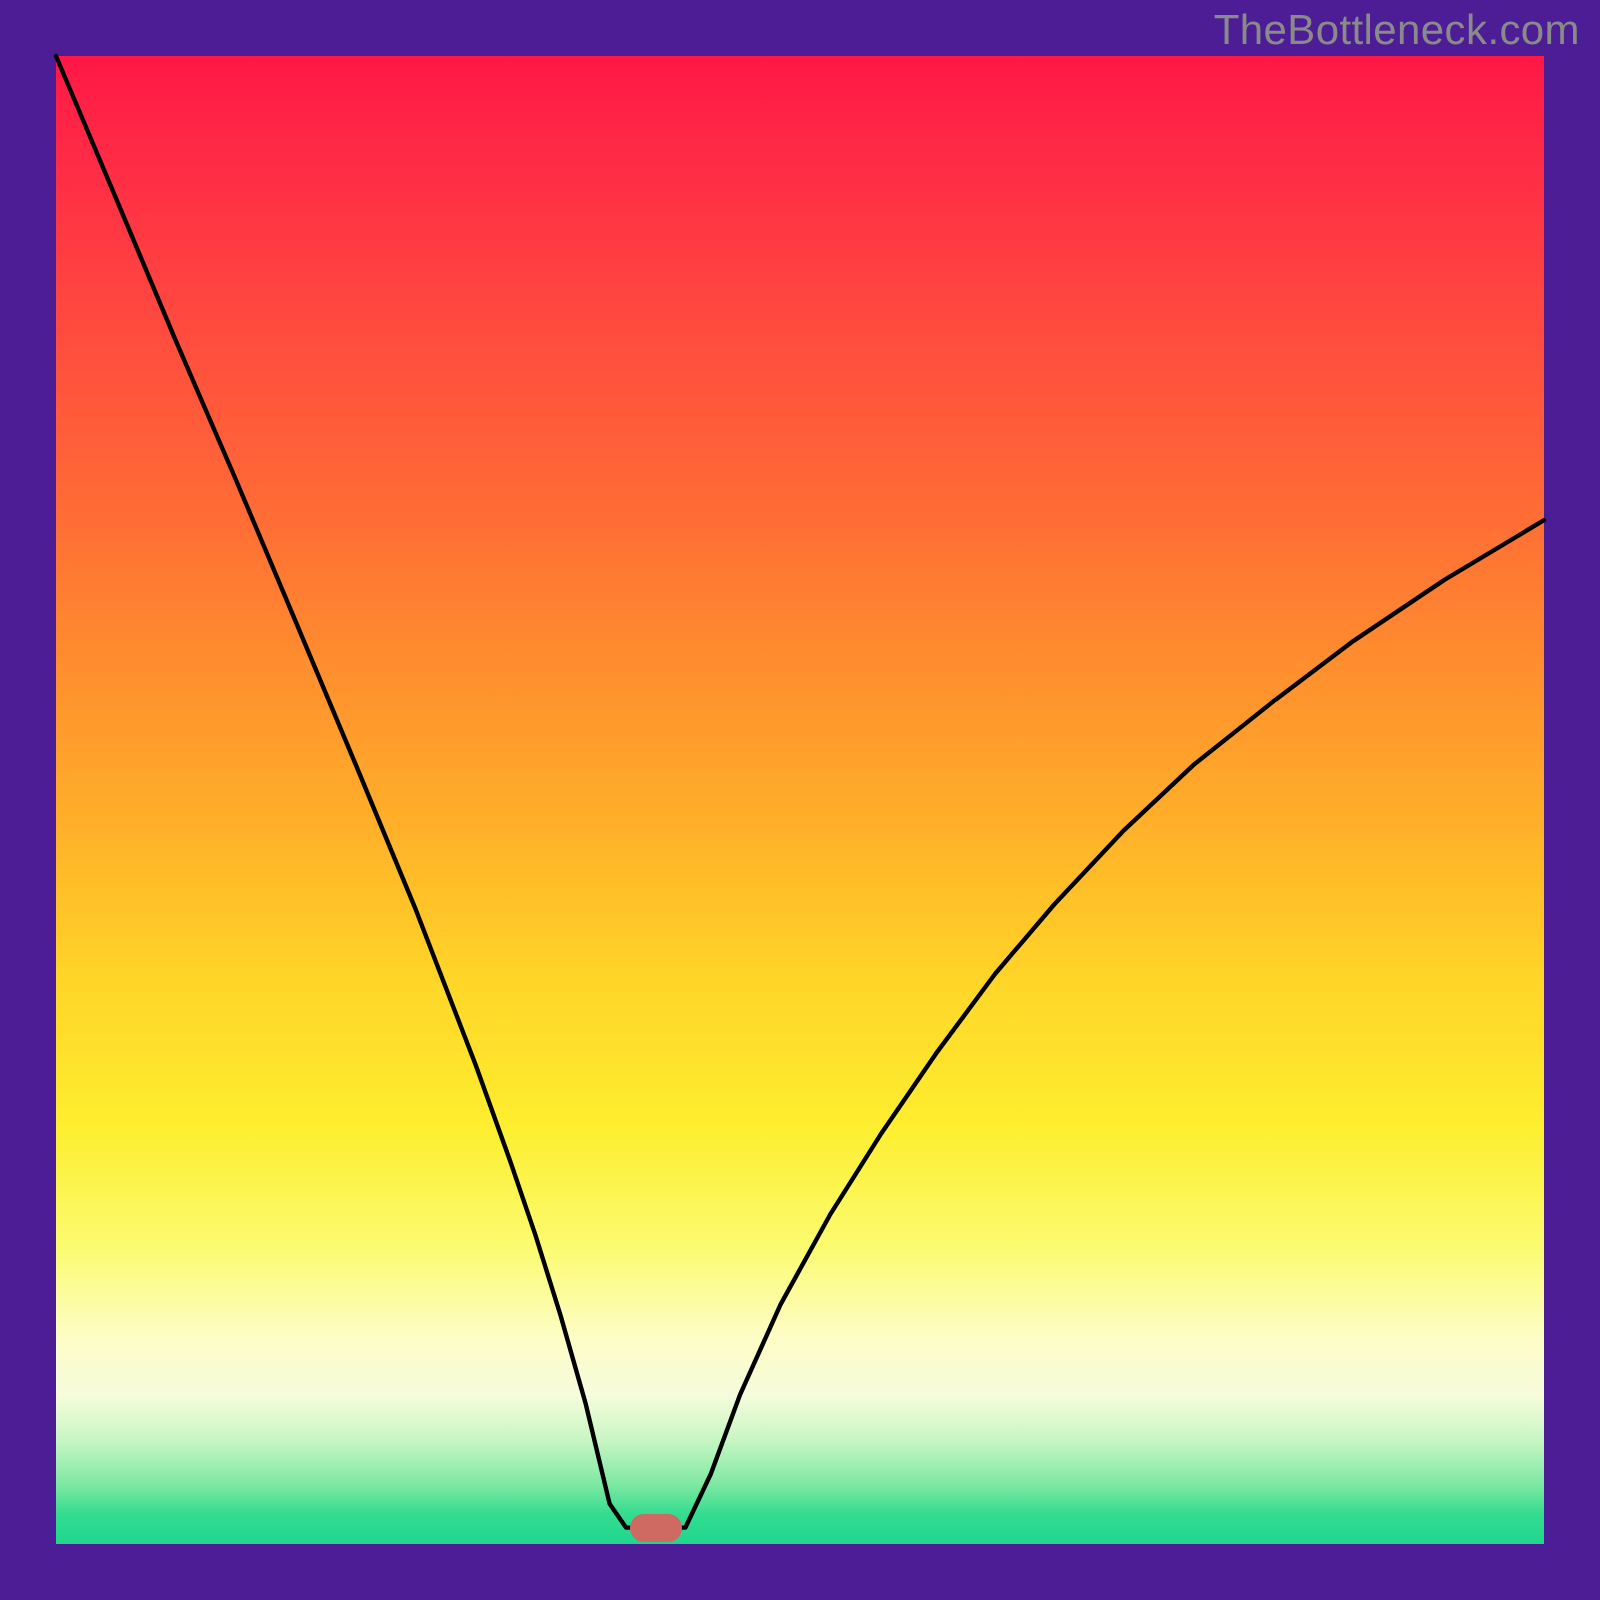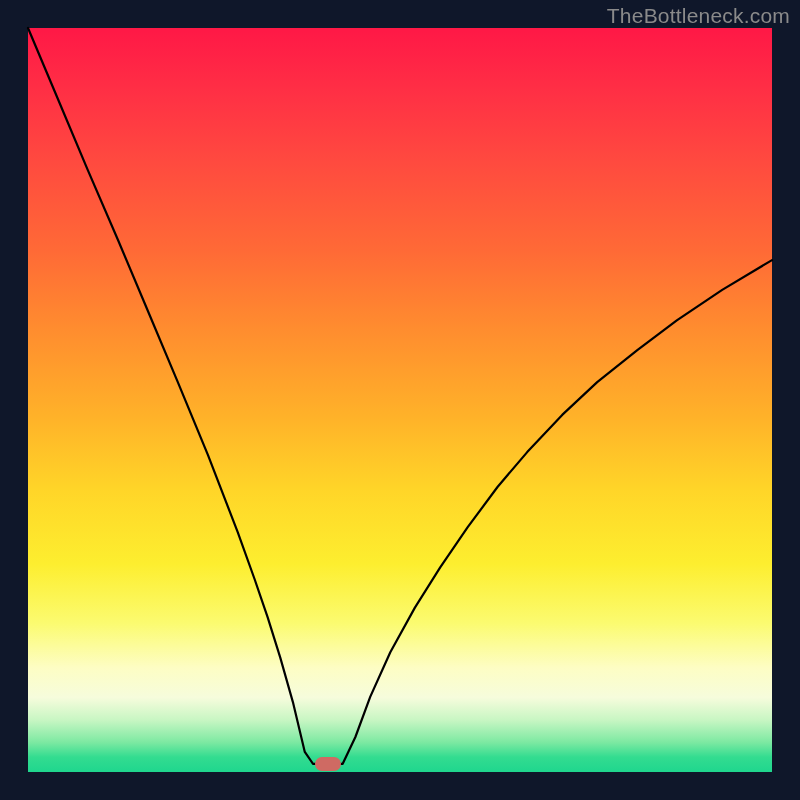--- a/index.html
+++ b/index.html
@@ -10,21 +10,21 @@
     background: #000;
     overflow: hidden;
     font-family: Arial, Helvetica, sans-serif;
   }
   .frame {
     position: absolute;
     left: 0;
     top: 0;
     width: 800px;
     height: 800px;
-    background: #0f172a;
+    background: #4c1d95;
   }
   .plot {
     position: absolute;
     left: 28px;
     top: 28px;
     width: 744px;
     height: 744px;
     background: linear-gradient(
       to bottom,
       #ff1846 0%,

